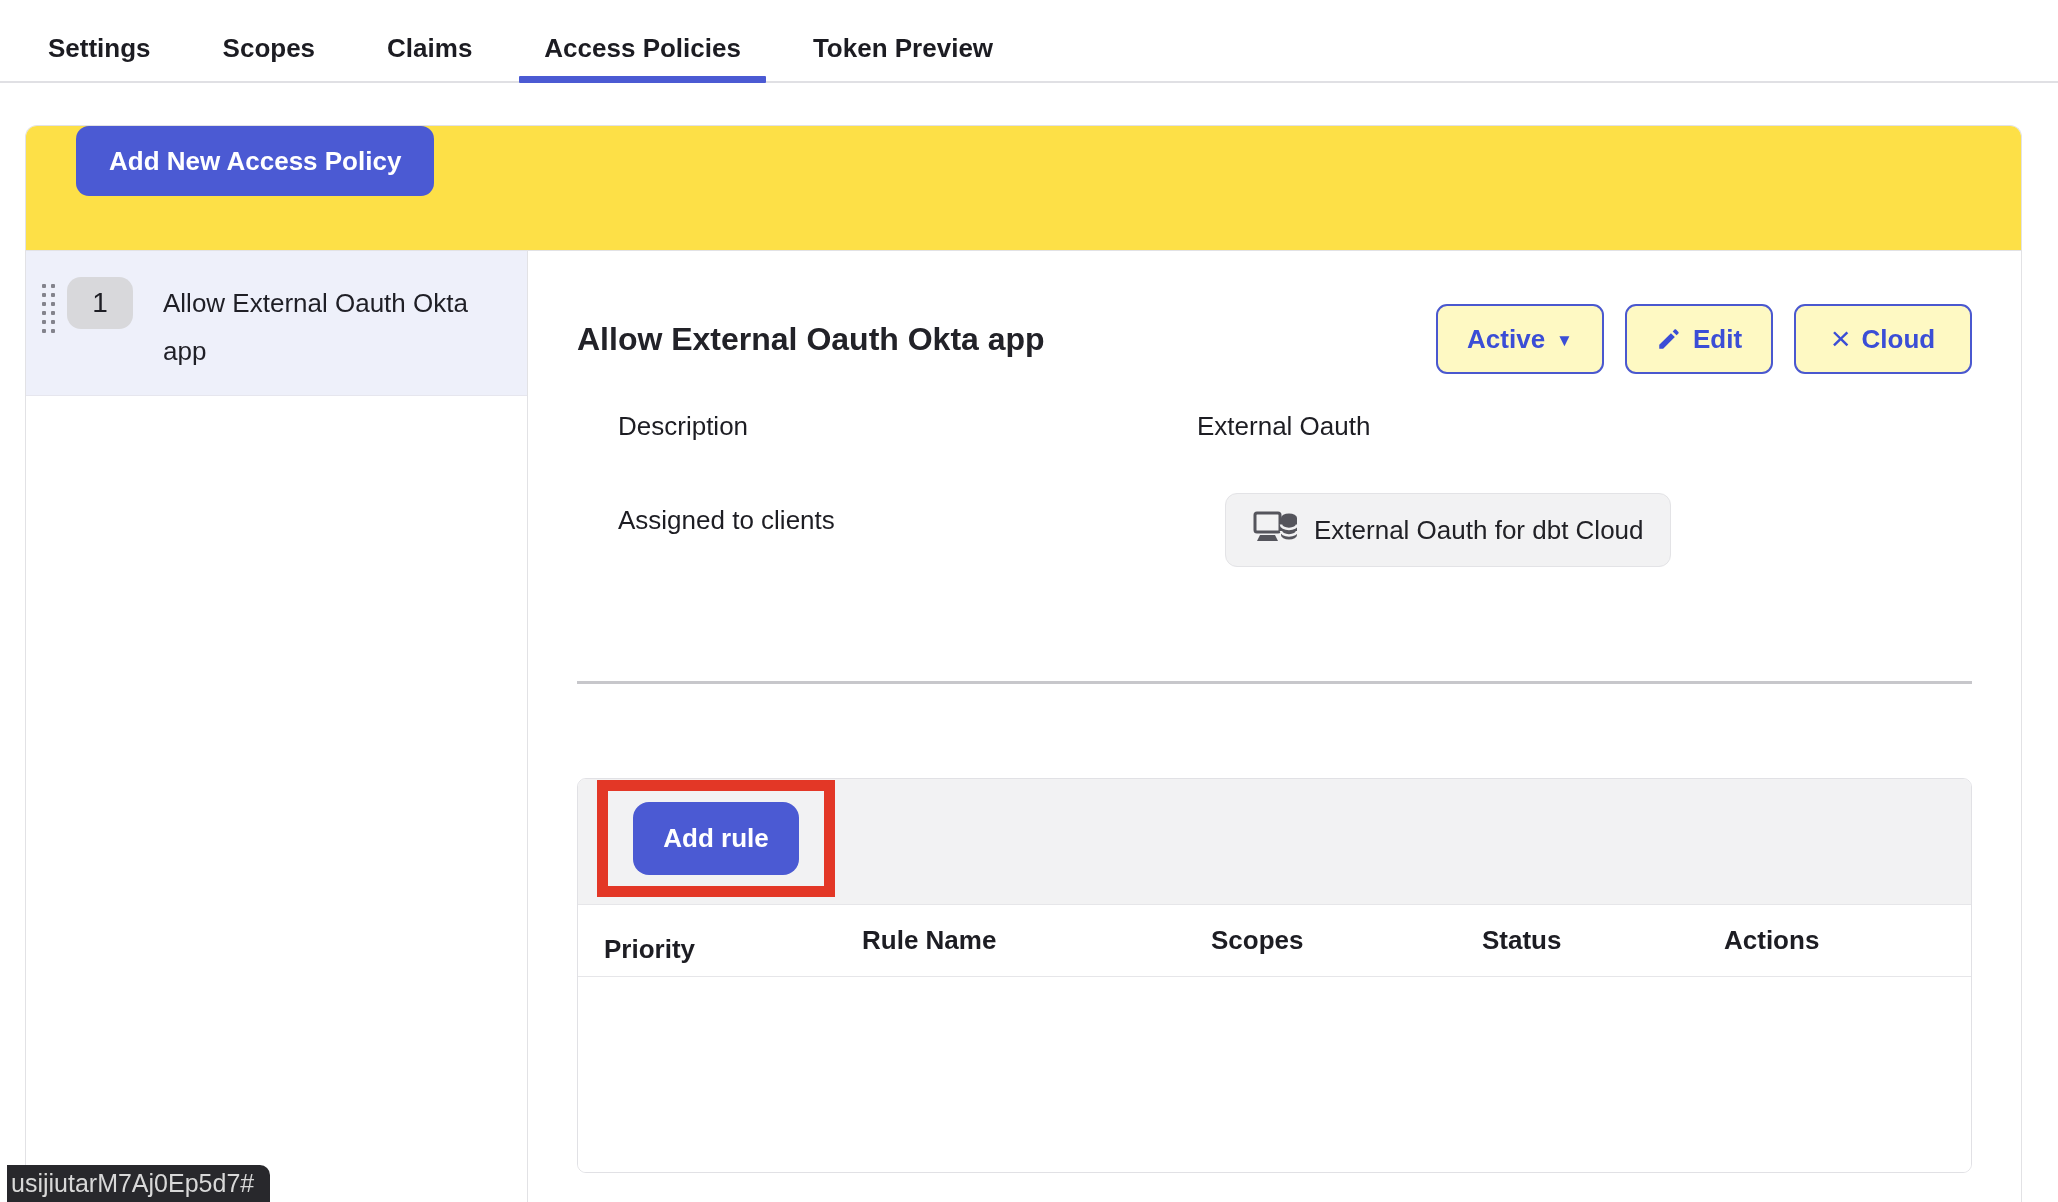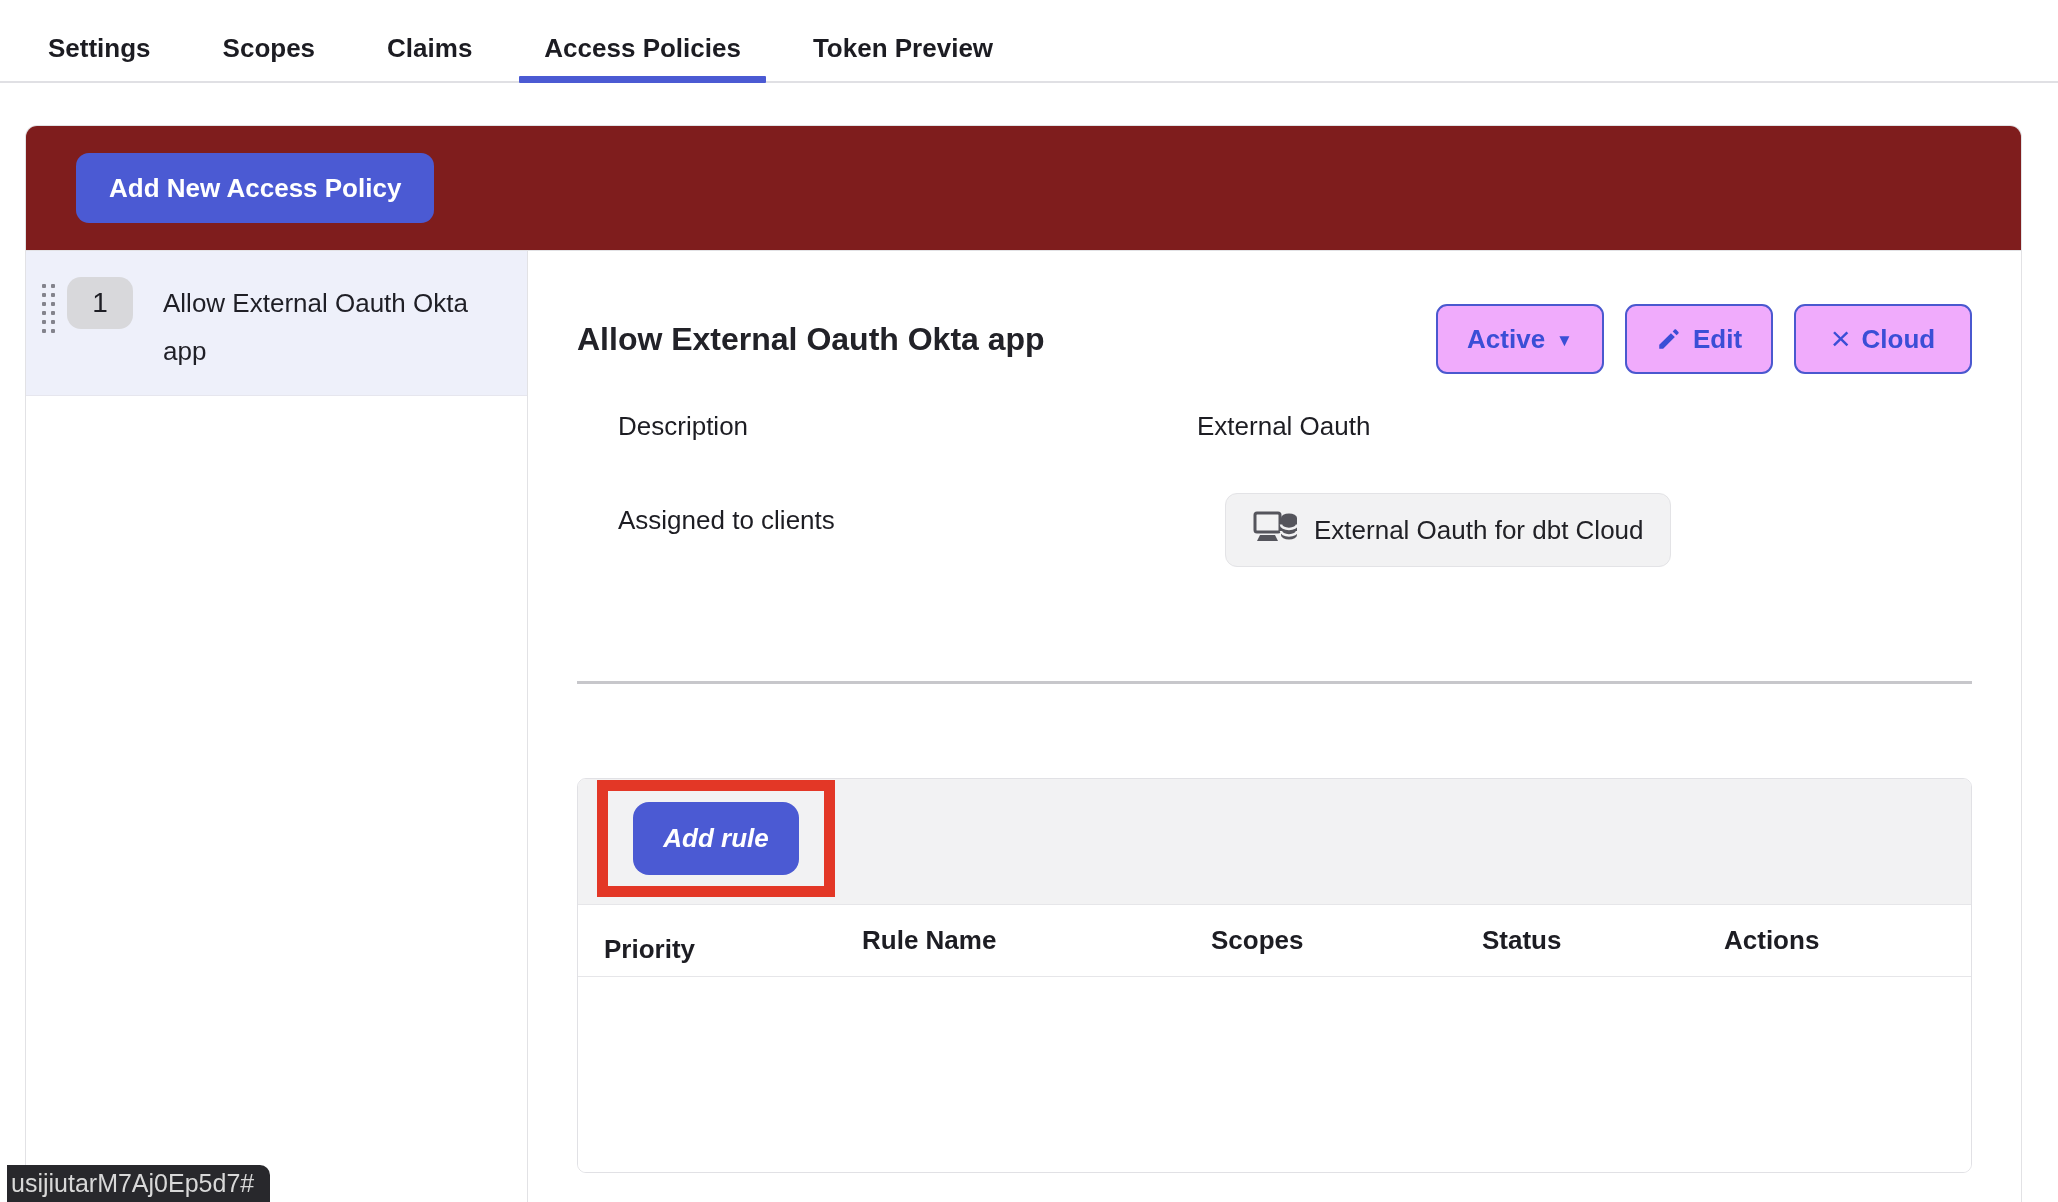--- a/index.html
+++ b/index.html
@@ -32,24 +32,24 @@
 
   
   .card {
     position:absolute; left:25px; top:125px;
     width:1997px; height:1100px;
     background:#ffffff;
     border:1px solid #e2e2e5; border-bottom:none;
     border-radius:12px 12px 0 0;
   }
   .card-header {
-    height:125px; background:#7f1d1d;
+    height:125px; background:#fde047;
     border-bottom:1px solid #e2e2e5;
     border-radius:11px 11px 0 0;
-    display:flex; align-items:center; padding-left:50px;
+    display:flex; padding-left:50px;
   }
   .btn-primary {
     background:#4b5ad3; color:#ffffff;
     font-family:inherit; font-size:26px; font-weight:700;
     border:none; border-radius:13px;
     height:70px; padding:0 33px; cursor:pointer;
   }
   .card-body { display:flex; height:975px; }
 
   
@@ -79,21 +79,21 @@
 
   
   .main { flex:1; padding:0 49px; }
   .detail-header {
     margin-top:52px; height:72px;
     display:flex; align-items:center; justify-content:space-between;
   }
   .detail-title { font-size:32px; font-weight:700; color:#222228; }
   .btn-group { display:flex; gap:21px; }
   .btn-outline {
-    height:70px; background:#f0abfc;
+    height:70px; background:#fef9c3;
     border:2px solid #4a58cf; border-radius:11px;
     color:#3b4ed6; font-family:inherit; font-size:26px; font-weight:700;
     display:flex; align-items:center; justify-content:center; gap:11px;
     cursor:pointer;
   }
   .w-active{ width:168px; } .w-edit{ width:148px; } .w-delete{ width:178px; }
   .chevron { font-size:17px; line-height:1; margin-top:3px; }
   .x-glyph  { font-size:34px; font-weight:400; line-height:1; margin-top:-3px; }
   .pencil-icon svg { display:block; }
 
@@ -126,21 +126,21 @@
   .annotation-highlight {
     position:absolute; left:19px; top:1px;
     width:238px; height:117px;
     border:11px solid #e33726;
     display:flex; align-items:center; justify-content:center;
   }
   .btn-addrule {
     width:166px; height:73px;
     background:#4b5ad3; color:#ffffff;
     border:none; border-radius:16px;
-    font-family:inherit; font-size:26px; font-weight:700; cursor:pointer;font-style:italic;
+    font-family:inherit; font-size:26px; font-weight:700; cursor:pointer;
   }
   .rules-header {
     display:flex; align-items:center; height:72px;
     background:#ffffff; border-bottom:1px solid #e6e6e9;
     font-size:26px; font-weight:700; color:#1d1d23;
   }
   .c1{ width:284px; padding-left:26px;margin-top:18px; } .c2{ width:349px; }
   .c3{ width:271px; } .c4{ width:242px; } .c5{ flex:1; }
   .rules-empty { height:195px; background:#ffffff; border-radius:0 0 8px 8px; }
 

